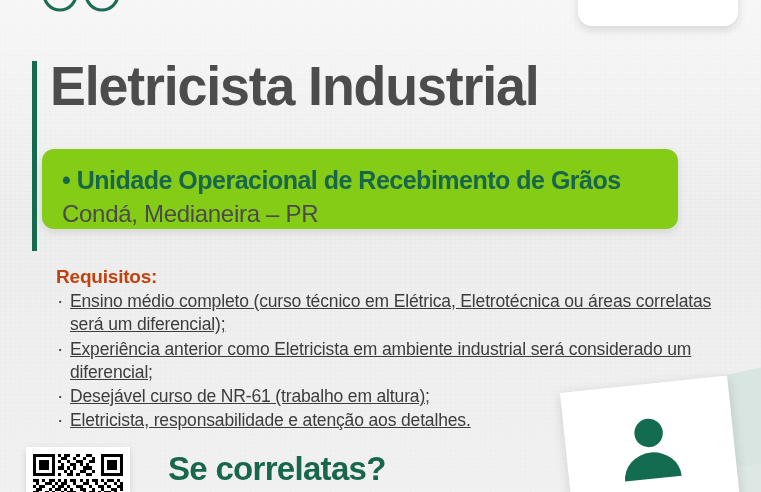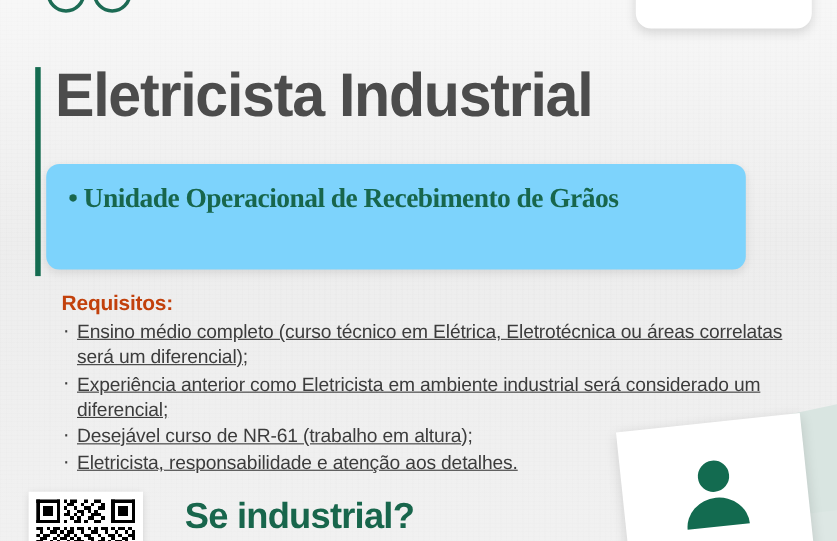--- a/index.html
+++ b/index.html
@@ -66,26 +66,25 @@
     line-height:1;
     transform:scaleX(.96);
     transform-origin:left top;
     white-space:nowrap;
   }
 
   
   .location-card{
     position:absolute;
     left:42px; top:149px;
-    width:636px; height:96px;
-    background:#7dd3fc;
+    width:636px; height:80px;
+    background:#84cc16;
     border-radius:12px;
     box-shadow:0 3px 9px rgba(0,0,0,.10);
     padding:18px 22px 0 20px;
-    font-family:Liberation Serif, serif;
   }
   .location-unit{
     font-size:25px;
     font-weight:bold;
     color:#18664c;
     letter-spacing:-.5px;
     white-space:nowrap;
     line-height:1.1;
   }
   .location-unit .dot{ font-size:25px; }
@@ -199,20 +198,21 @@
 
 <div class="accent-rule"></div>
 
 <div class="job-title">Eletricista Industrial</div>
 
 <div class="location-card">
   <div class="location-unit">
     <span class="dot">•</span>
     <span>Unidade Operacional de Recebimento de Grãos</span>
   </div>
+  <div class="location-city">Condá, Medianeira – PR</div>
 </div>
 
 <div class="requirements">
   <div class="requirements-heading">Requisitos:</div>
   <ul class="req-list">
     <li class="req-item">Ensino médio completo (curso técnico em Elétrica, Eletrotécnica ou áreas correlatas será um diferencial);</li>
     <li class="req-item">Experiência anterior como Eletricista em ambiente industrial será considerado um diferencial;</li>
     <li class="req-item">Desejável curso de NR-61 (trabalho em altura);</li>
     <li class="req-item">Eletricista, responsabilidade e atenção aos detalhes.</li>
   </ul>
@@ -456,13 +456,13 @@
         <rect x="11" y="28" width="2" height="1"></rect>
       <rect x="15" y="28" width="1" height="1"></rect>
         <rect x="18" y="28" width="2" height="1"></rect>
       <rect x="22" y="28" width="1" height="1"></rect>
         <rect x="24" y="28" width="2" height="1"></rect>
       <rect x="27" y="28" width="1" height="1"></rect>
     </g>
   </svg>
 </div>
 
-<div class="cta-text">Se industrial?</div>
+<div class="cta-text">Se correlatas?</div>
 
 </body></html>

